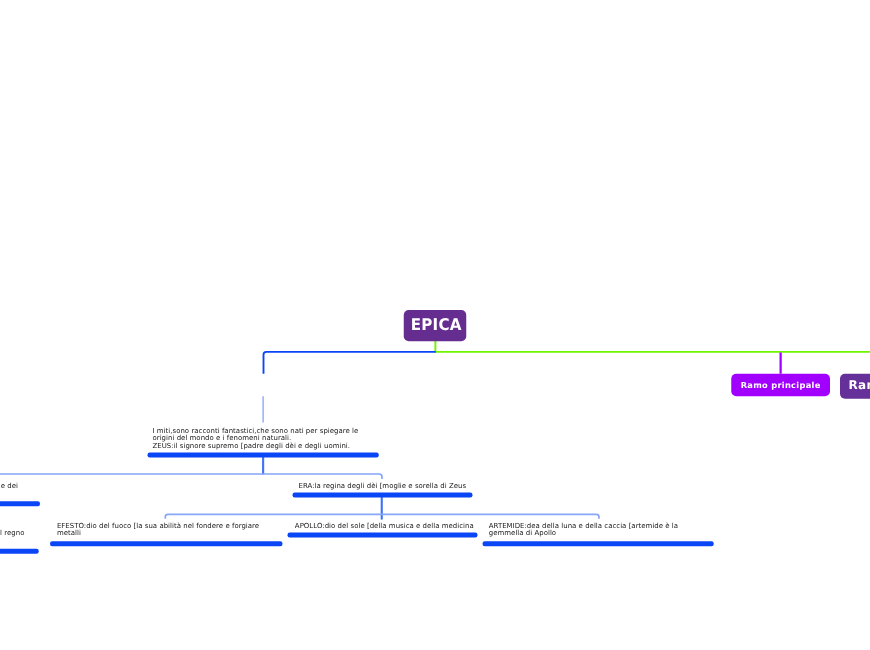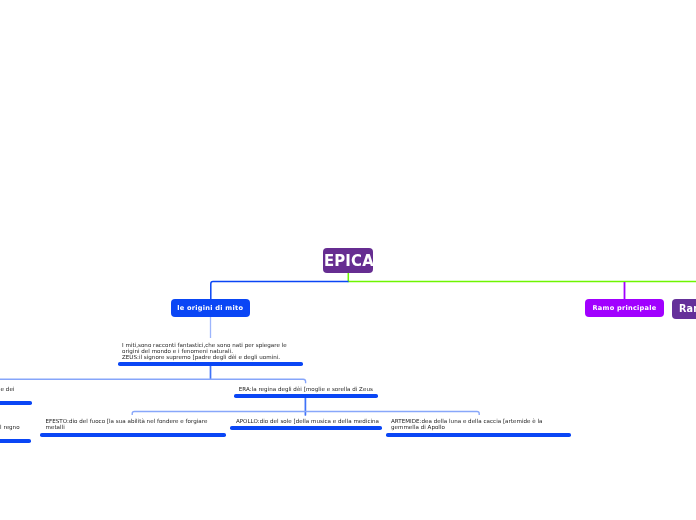--- a/index.html
+++ b/index.html
@@ -47,27 +47,24 @@
 
     <path d="M210.5 365 L210.5 379.5" stroke="#3f72f8" stroke-width="1.7" fill="none"></path>
 
     <path d="M-10 379.2 L303.3 379.2 Q305.6 379.2 305.6 381.5 L305.6 383.2" stroke="#86a5fa" stroke-width="1.35" fill="none"></path>
 
     <path d="M305.4 397.5 L305.4 415" stroke="#3f72f8" stroke-width="1.7" fill="none" stroke-linecap="round"></path>
 
     <path d="M132.2 414.9 L132.2 413.6 Q132.2 411.5 134.4 411.5 L477 411.5 Q479.2 411.5 479.2 413.6 L479.2 414.9" stroke="#88a7fa" stroke-width="1.35" fill="none"></path>
   </svg>
 
-  <div class="pill" id="n-root" style="left:323px; top:247.5px; width:50px; height:25px; background:#662d91; font-size:16px; letter-spacing:0.2px; padding-top:1.6px;">
+  <div class="pill" id="n-root" style="left:323px; top:247.5px; width:50px; height:25px; background:#662d91; font-size:13px; letter-spacing:0.2px; padding-top:1.6px;">
     <span style="display:inline-block;transform:scaleX(0.93);margin-left:2px;">EPICA</span>
   </div>
 
-  <div class="pill" id="n-origini" style="left:170.5px; top:298.5px; width:79.5px; height:18.5px; background:#0a46f5; font-size:6.6px; letter-spacing:0.25px;">
-    <span>le origini di mito</span>
-  </div>
 
   <div class="pill" id="n-ramo1" style="left:585px; top:298.5px; width:79px; height:18.5px; background:#a100ff; font-size:6.6px; letter-spacing:0.25px;">
     <span>Ramo principale</span>
   </div>
 
   <div class="pill" id="n-ramo2" style="left:671.9px; top:298.6px; width:104.6px; height:20.8px; background:#65309a; font-size:9.6px; letter-spacing:0.2px;">
     <span>Ramo principale</span>
   </div>
 
   <div class="tnode" id="t-miti" style="left:122px; top:341.8px;">

